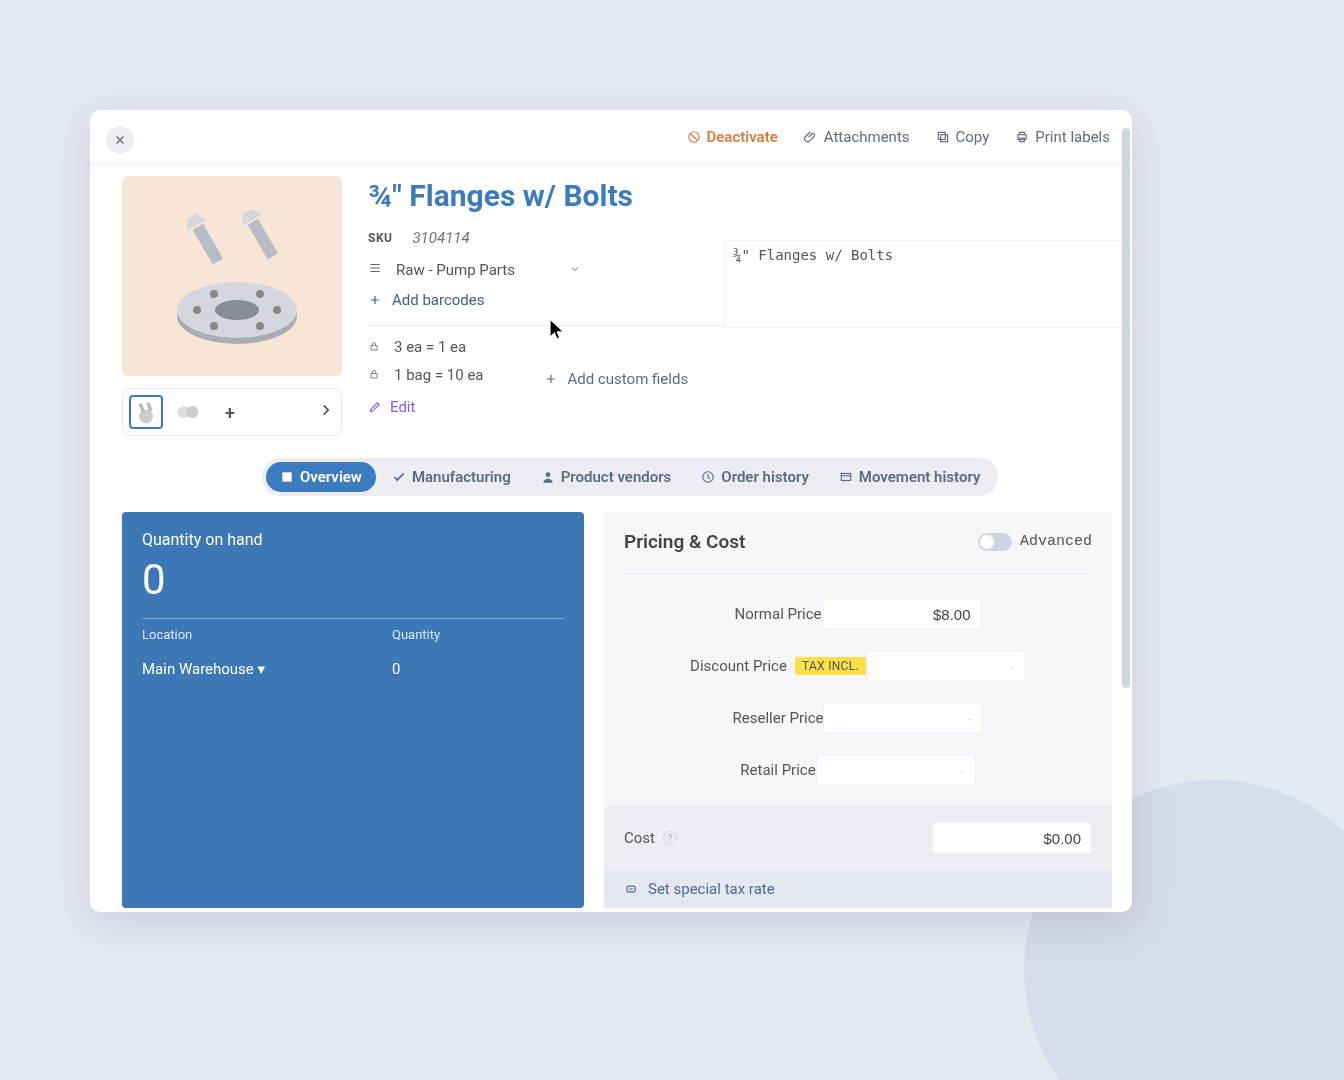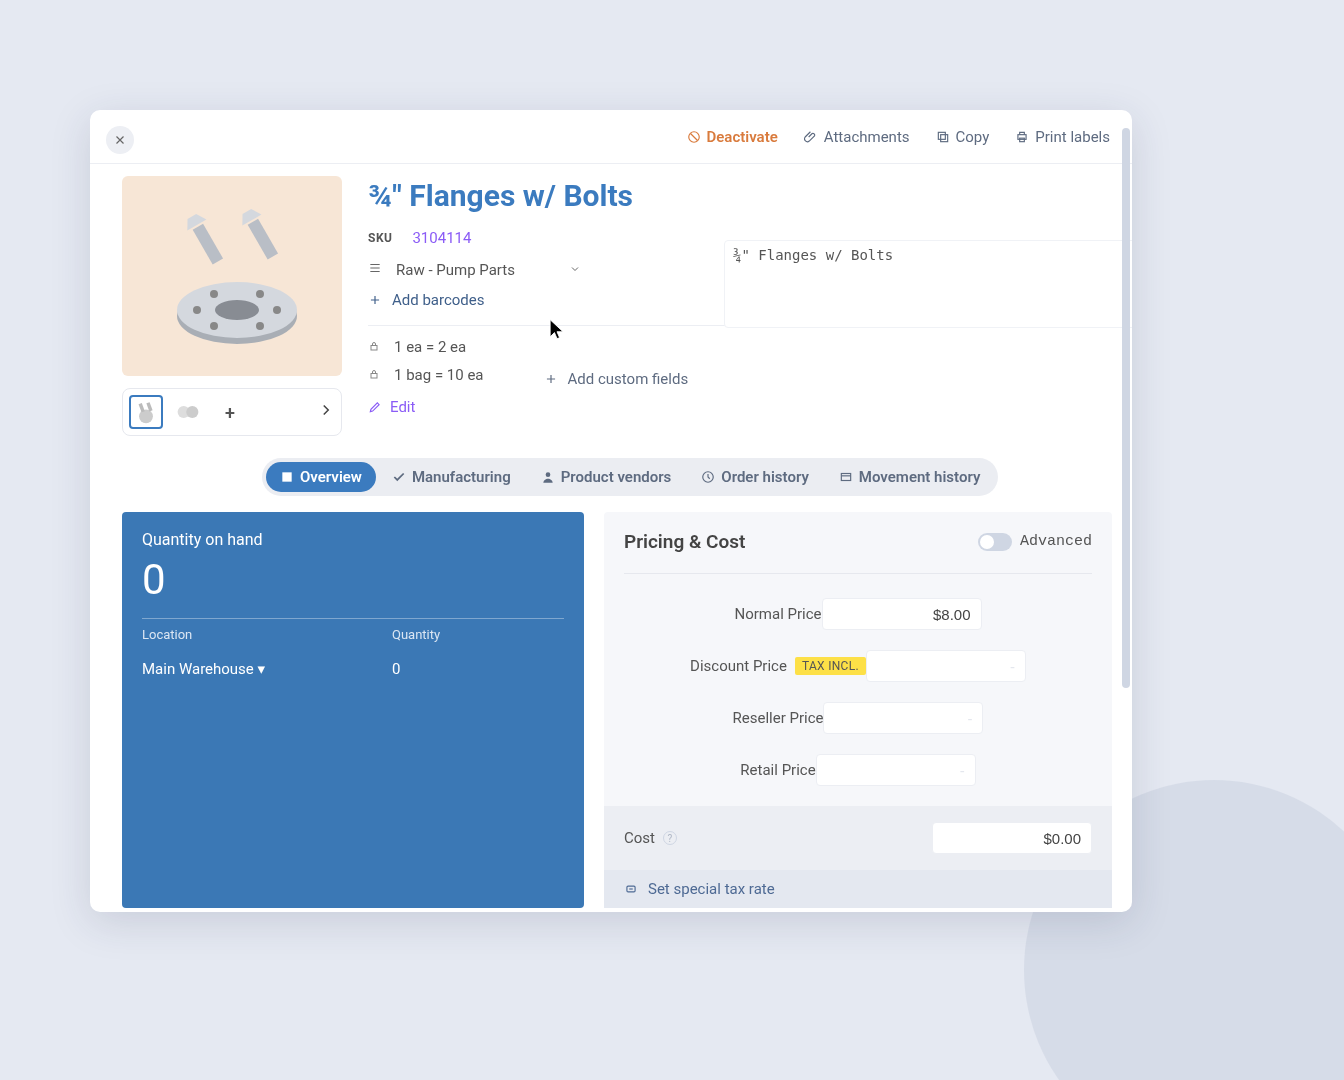--- a/index.html
+++ b/index.html
@@ -59,21 +59,21 @@
 .thumb { width:34px; height:34px; border:2px solid transparent; border-radius:4px; display:flex; align-items:center; justify-content:center; cursor:pointer; }
 .thumb.active { border-color:#3b7bbf; }
 .thumb svg { width:26px; height:26px; }
 .thumb.add { font-size:18px; color:#555; font-weight:600; }
 .thumbs .nav-right { margin-left:auto; width:18px; color:#444; }
 
 .detail-col { flex:1; }
 .title { color:#3b7bbf; font-size:30px; font-weight:700; margin-top:2px; }
 .meta-row { display:flex; align-items:center; gap:20px; margin-top:16px; font-size:15px; color:#444; }
 .sku-label { font-size:12px; font-weight:700; color:#555; letter-spacing:.5px; }
-.sku-val { color:#8b5cf6; }
+.sku-val { color:#737373;font-style:italic; }
 .desc-box { position:absolute; left:634px; top:76px; width:440px; height:88px; border:1px solid #f0f2f6; border-radius:4px; padding:6px 8px; font-size:14px; color:#555; resize:none; background:#fff; }
 .cat-row { display:flex; align-items:center; gap:14px; margin-top:14px; font-size:15px; color:#555; }
 .cat-icon { width:14px; color:#666; }
 .cat-chev { width:12px; color:#666; margin-left:40px; }
 .link-row { display:flex; align-items:center; gap:10px; margin-top:12px; font-size:15px; color:#3f5f8a; cursor:pointer; }
 .uom-block { margin-top:16px; border-top:1px solid #eceef3; padding-top:12px; display:flex; gap:60px; }
 .uom-lines { display:flex; flex-direction:column; gap:10px; font-size:15px; color:#555; }
 .uom-line { display:flex; align-items:center; gap:14px; }
 .lock-icon { width:12px; color:#888; }
 .custom-fields { display:flex; align-items:center; gap:10px; font-size:15px; color:#5e6b80; cursor:pointer; margin-top:4px; }
@@ -237,21 +237,21 @@
         </div>
 
         <div class="uom-block">
           <div>
             <div class="uom-lines">
               <div class="uom-line">
                 <span class="lock-icon"><svg viewBox="0 0 24 24">
                       <rect x="6" y="11" width="12" height="9" stroke="currentColor" stroke-width="2" fill="none"></rect>
                       <path d="M9 11V8a3 3 0 016 0v3" stroke="currentColor" stroke-width="2" fill="none"></path>
                     </svg></span>
-                <span>1 ea = 2 ea</span>
+                <span>3 ea = 1 ea</span>
               </div>
               <div class="uom-line">
                 <span class="lock-icon"><svg viewBox="0 0 24 24">
                       <rect x="6" y="11" width="12" height="9" stroke="currentColor" stroke-width="2" fill="none"></rect>
                       <path d="M9 11V8a3 3 0 016 0v3" stroke="currentColor" stroke-width="2" fill="none"></path>
                     </svg></span>
                 <span>1 bag = 10 ea</span>
               </div>
             </div>
             <div class="edit-row">

